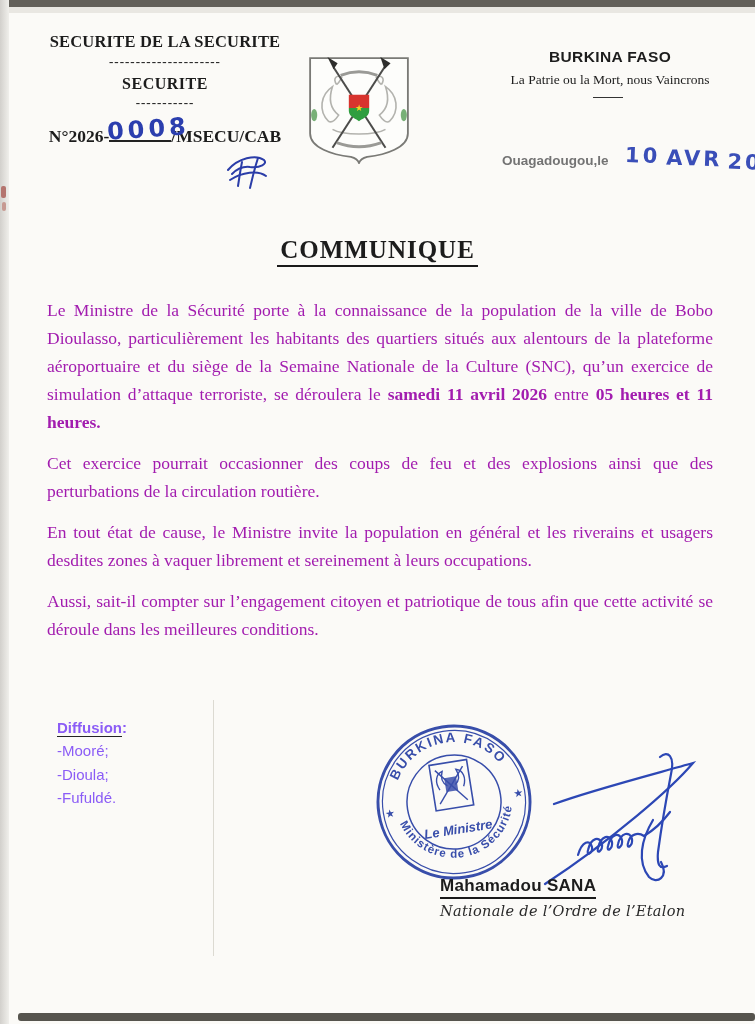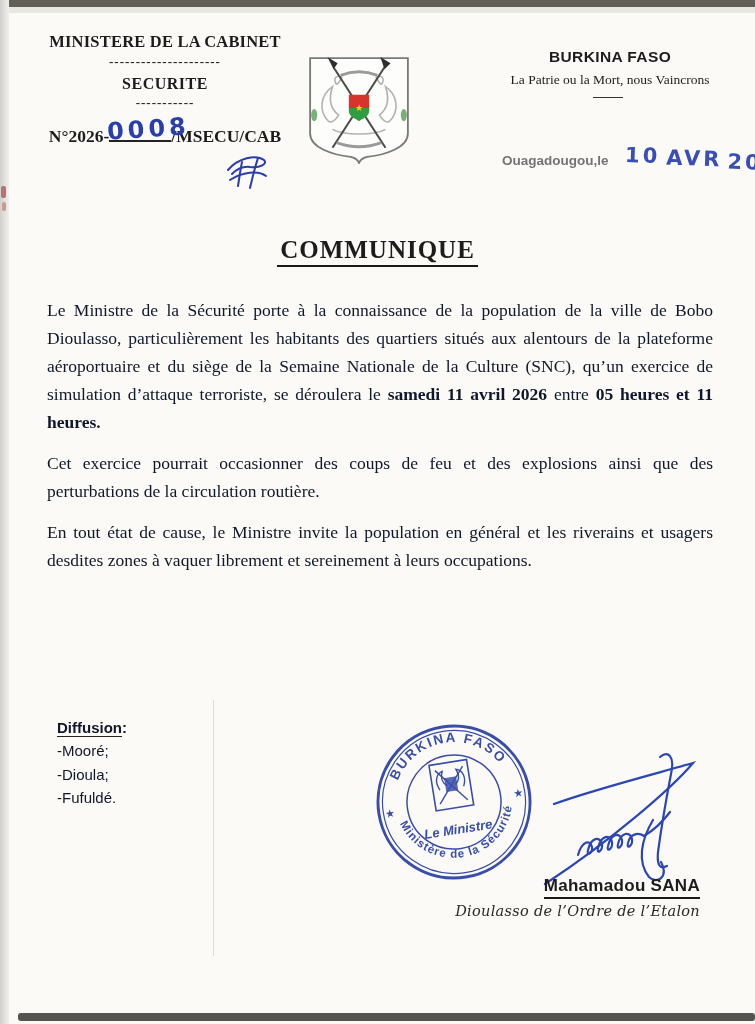--- a/index.html
+++ b/index.html
@@ -46,56 +46,56 @@
   .date-stamp .m { display:inline-block; transform:translateY(1px); margin-left:6px; }
   .date-stamp .y { display:inline-block; transform:translateY(3px); margin-left:5px; }
 
   
   .title-wrap { position:absolute; left:0; top:236px; width:755px; text-align:center; }
   .title { display:inline-block; font-weight:bold; font-size:25px; letter-spacing:1px;
            border-bottom:2.5px solid #1a1a1a; padding:0 3px 1px;text-align:right; }
 
   
   .body-text { position:absolute; left:47px; top:296px; width:666px;
-               font-size:17.5px; line-height:1.6; text-align:justify; color:#0f172a; }
+               font-size:17.5px; line-height:1.6; text-align:justify; color:#a21caf; }
   .body-text p { margin:0 0 13px 0; }
   .b { font-weight:bold; }
 
   
   .diffusion { position:absolute; left:57px; top:716px;
-               font-family:"Liberation Sans", sans-serif; font-size:15px; line-height:1.55; color:#0f172a; }
+               font-family:"Liberation Sans", sans-serif; font-size:15px; line-height:1.55; color:#8b5cf6; }
   .diffusion .lbl { font-weight:bold; border-bottom:1.6px solid #222; }
   .diffusion .colon { font-weight:bold; }
 
   
   .stamp { position:absolute; left:374px; top:722px; transform:rotate(-9deg); opacity:.93; }
   .sig   { position:absolute; left:512px; top:742px; }
   .paraph{ position:absolute; left:222px; top:150px; }
 
-  .sign-block { position:absolute; left:440px; top:876px; width:260px; text-align:right; }
+  .sign-block { position:absolute; left:440px; top:876px; width:260px; text-align:left; }
   .sign-name { display:inline-block; font-family:"Liberation Sans", sans-serif; font-weight:bold;
                font-size:17px; border-bottom:2px solid #1a1a1a; padding-bottom:1px; letter-spacing:.3px; }
   .sign-title { margin-top:4px; font-family:"DejaVu Serif", serif; font-style:italic;
                 font-size:14.5px; color:#2a2a2a; letter-spacing:.3px; }
 </style>
 </head>
 <body>
 
 <div class="page">
 
   <div class="scan-top"></div>
   <div class="scan-top2"></div>
   <div class="scan-left"></div>
   <div class="scan-bottom"></div>
   <div class="speck1"></div>
   <div class="speck2"></div>
   <div class="crease"></div>
 
   <div class="hdr-left">
-    <div class="ministry">MINISTERE DE LA CABINET</div>
+    <div class="ministry">SECURITE DE LA SECURITE</div>
     <div class="sep">---------------------</div>
     <div class="cabinet">SECURITE</div>
     <div class="sep">-----------</div>
     <div class="ref-row">
       <span>N°2026-</span><span class="ref-line"><span class="ref-num">0008</span></span><span>/MSECU/CAB</span>
     </div>
   </div>
 
   <svg class="paraph" width="50" height="42" viewBox="0 0 50 42">
     <g fill="none" stroke="#2b3da8" stroke-width="2" stroke-linecap="round">
@@ -147,20 +147,21 @@
   </div>
 
   <div class="title-wrap">
     <span class="title">COMMUNIQUE</span>
   </div>
 
   <div class="body-text">
     <p><span>Le Ministre de la Sécurité porte à la connaissance de la population de la ville de Bobo Dioulasso, particulièrement les habitants des quartiers situés aux alentours de la plateforme aéroportuaire et du siège de la Semaine Nationale de la Culture (SNC), qu’un exercice de simulation d’attaque terroriste, se déroulera le </span><span class="b">samedi 11 avril 2026</span><span> entre </span><span class="b">05 heures et 11 heures.</span></p>
     <p><span>Cet exercice pourrait occasionner des coups de feu et des explosions ainsi que des perturbations de la circulation routière.</span></p>
     <p><span>En tout état de cause, le Ministre invite la population en général et les riverains et usagers desdites zones à vaquer librement et sereinement à leurs occupations.</span></p>
+    <p><span>Aussi, sait-il compter sur l’engagement citoyen et patriotique de tous afin que cette activité se déroule dans les meilleures conditions.</span></p>
   </div>
 
   <div class="diffusion">
     <div><span class="lbl">Diffusion</span><span class="colon">:</span></div>
     <div>-Mooré;</div>
     <div>-Dioula;</div>
     <div>-Fufuldé.</div>
   </div>
 
   <svg class="stamp" width="160" height="160" viewBox="0 0 160 160">
@@ -199,16 +200,16 @@
     <g fill="none" stroke="#2c47b5" stroke-width="2.2" stroke-linecap="round">
       <path d="M42,62 C80,48 150,30 181,21 C160,46 100,98 33,142"></path>
       <path d="M66,113 C70,99 78,97 80,105 C81,111 74,115 76,108 C79,95 88,94 90,102 C91,109 84,113 86,106 C89,93 98,92 100,100 C101,107 94,111 96,104 C99,91 108,90 110,98 C111,105 104,109 106,102 C109,90 118,89 120,97 C121,104 114,108 116,101 C118,92 126,90 132,94 C142,88 152,78 158,70"></path>
       <path d="M148,15 C156,8 163,14 159,32 C154,58 149,88 146,110 C145,122 147,128 155,124"></path>
       <path d="M141,78 C129,98 125,120 137,135 C145,143 157,135 149,120"></path>
     </g>
   </svg>
 
   <div class="sign-block">
     <div><span class="sign-name">Mahamadou SANA</span></div>
-    <div class="sign-title">Dioulasso de l’Ordre de l’Etalon</div>
+    <div class="sign-title">Nationale de l’Ordre de l’Etalon</div>
   </div>
 
 </div>
 
 </body></html>

